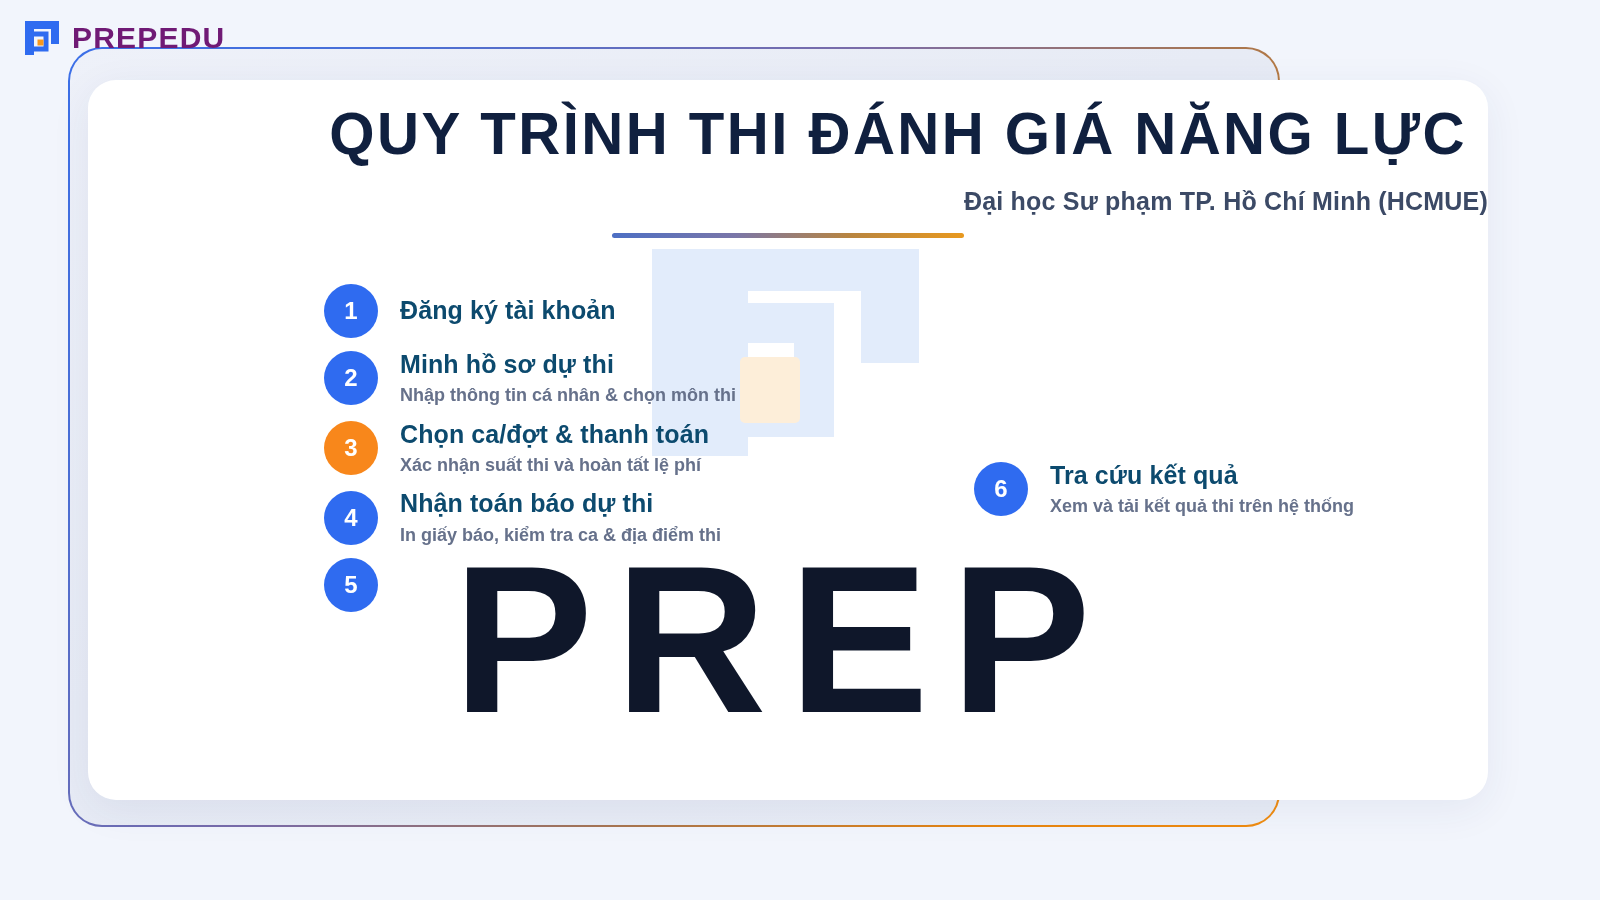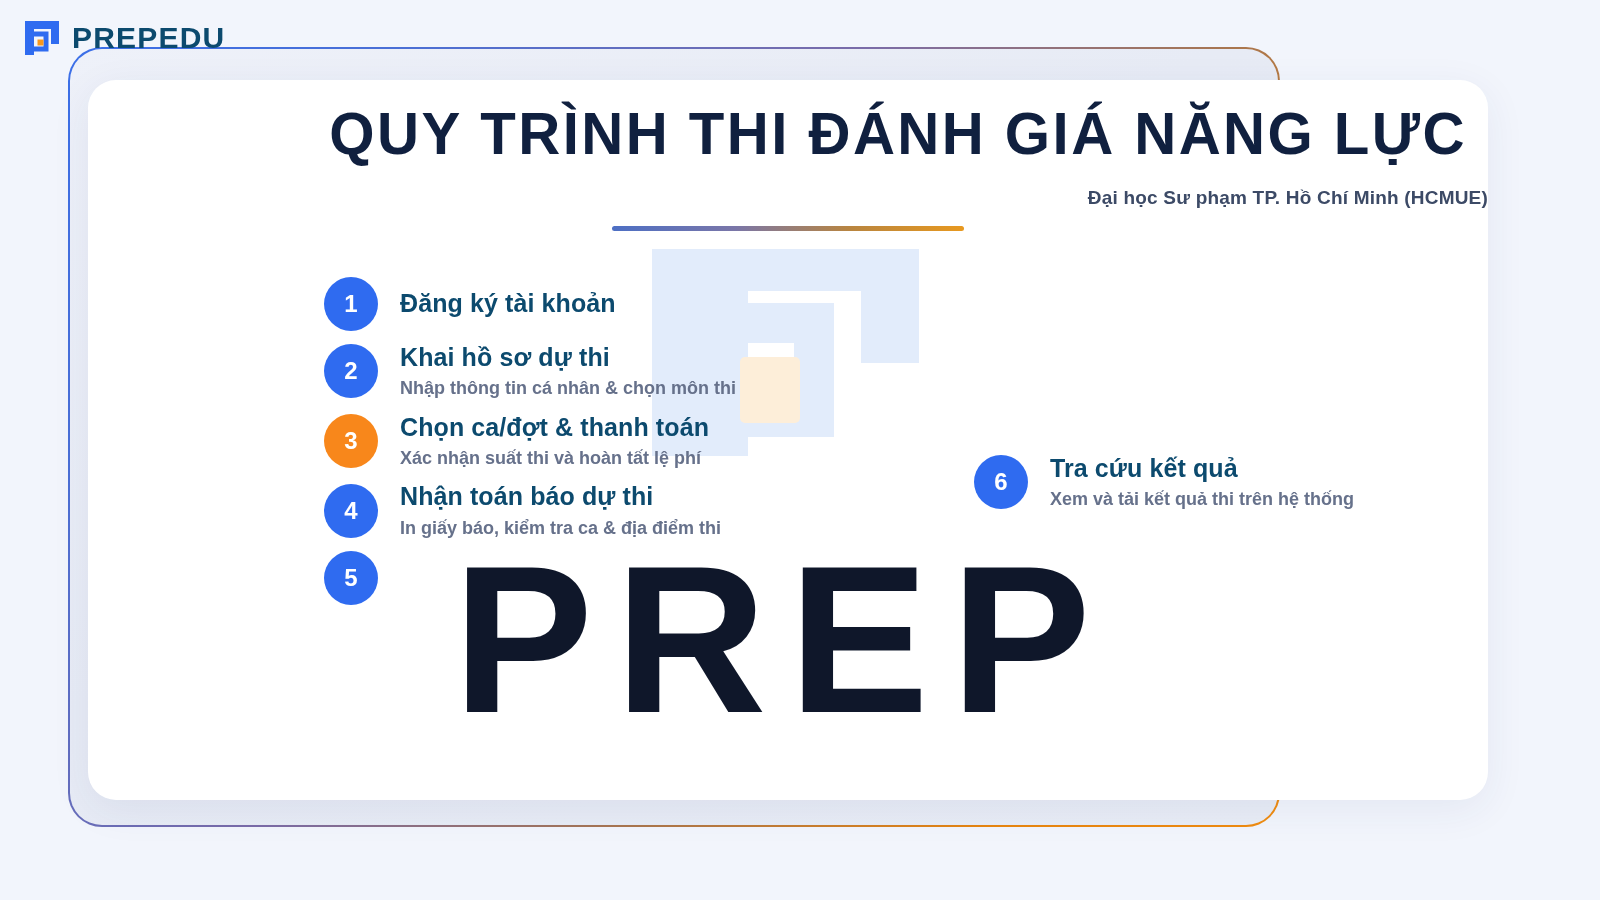--- a/index.html
+++ b/index.html
@@ -31,21 +31,21 @@
     width: 40px;
     height: 40px;
     position: relative;
     flex: none;
   }
   .brand-mark svg { display: block; }
   .brand-name {
     font-size: 30px;
     font-weight: 700;
     letter-spacing: 1.2px;
-    color: #0c4a6e;
+    color: #701a75;
     line-height: 1;
     font-family: "Liberation Sans", "DejaVu Sans", sans-serif;
   }
 
   
   .frame {
     position: absolute;
     left: 68px;
     top: 47px;
     width: 1212px;
@@ -118,21 +118,21 @@
     font-size: 60px;
     font-weight: 700;
     color: #10203f;
     letter-spacing: 2.5px;
     line-height: 1.05;
     transform: scaleX(.97);
     white-space: nowrap;
   }
   .subtitle {
     margin-top: 22px;
-    font-size: 19px;
+    font-size: 25px;
     font-weight: 700;
     color: #3c4a66;
     letter-spacing: .2px;
   }
   .divider {
     margin: 17px auto 0;
     width: 352px;
     height: 5px;
     border-radius: 3px;
     background: linear-gradient(90deg, #4d6fc4 0%, #7a76a8 35%, #b9853f 68%, #e8991f 100%);
@@ -240,21 +240,21 @@
       <div class="step">
         <div class="badge">1</div>
         <div class="step-text">
           <div class="step-title">Đăng ký tài khoản</div>
         </div>
       </div>
 
       <div class="step">
         <div class="badge">2</div>
         <div class="step-text">
-          <div class="step-title">Khai hồ sơ dự thi</div>
+          <div class="step-title">Minh hồ sơ dự thi</div>
           <div class="step-desc">Nhập thông tin cá nhân &amp; chọn môn thi</div>
         </div>
       </div>
 
       <div class="step">
         <div class="badge accent">3</div>
         <div class="step-text">
           <div class="step-title">Chọn ca/đợt &amp; thanh toán</div>
           <div class="step-desc">Xác nhận suất thi và hoàn tất lệ phí</div>
         </div>

